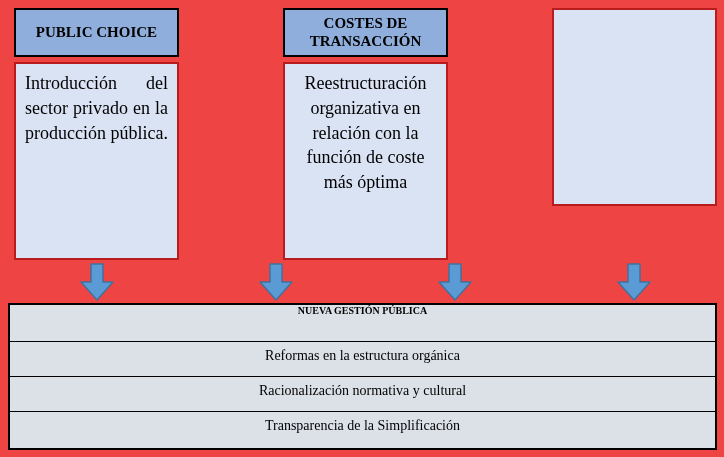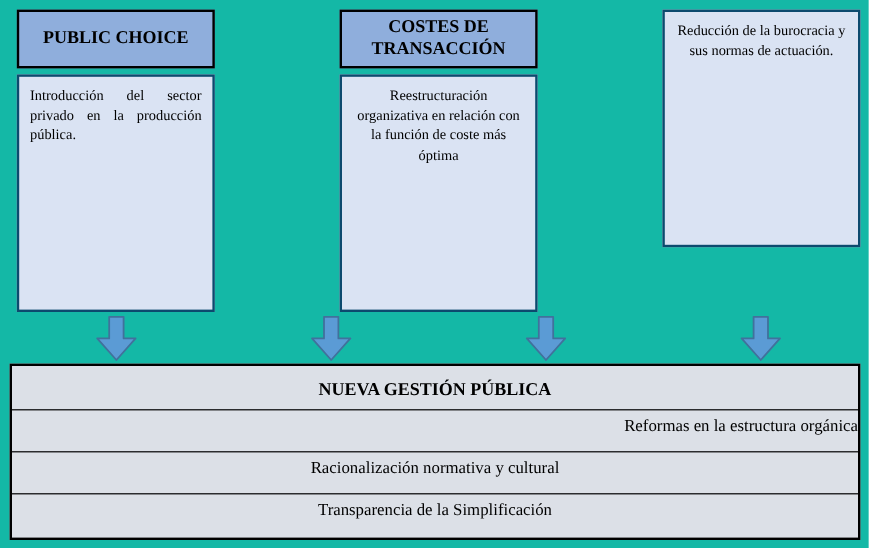--- a/index.html
+++ b/index.html
@@ -1,19 +1,19 @@
 <!DOCTYPE html>
 <html style="--header-fill: #8FAEDC; --body-fill: #DAE3F3; --table-fill: #DCE0E7; --arrow-fill: #5B9BD5; --arrow-stroke: #41719C; --border: #000000;"><head>
 <meta charset="utf-8">
 <style>
   html,body{margin:0;padding:0;background:#ffffff;}
   .stage{
     position:relative;
     width:724px;height:457px;
-    background:#14b8a6;
+    background:#ef4444;
     font-family:"Liberation Serif","DejaVu Serif",serif;
     color:#000;
     overflow:hidden;
     box-sizing:border-box;
   }
   .cols{
     display:flex;
     justify-content:space-between;
     padding:8px 7px 0 14px;
   }
@@ -27,24 +27,24 @@
     text-align:center;
     font-weight:bold;
     font-size:15px;
     line-height:1.15;
     padding:0 13px;
     margin-bottom:5px;
   }
   .cbody{
     box-sizing:border-box;
     height:198px;
-    border:2px solid #0c4a6e;
+    border:2px solid #b91c1c;
     background:var(--body-fill,#DAE3F3);
     padding:7px 9px;
-    font-size:12px;
+    font-size:18px;
     line-height:1.38;
     overflow:hidden;
   }
   .cbody p{margin:0 0 15px 0;white-space:pre-wrap;}
   .cbody p:last-child{margin-bottom:0;text-align:center;}
   .column.first .cbody p{white-space:normal;}
   .column.first .cbody p:first-child{text-align:justify;}
   .arrows{
     display:flex;
     justify-content:space-between;
@@ -66,22 +66,22 @@
     background:var(--table-fill,#DCE0E7);
   }
   .trow{
     box-sizing:border-box;
     border-bottom:1px solid #000;
     text-align:center;
     font-size:14px;
     padding-top:6px;
   }
   .trow:last-child{border-bottom:none;}
-  .trow.title{height:37px;font-weight:bold;font-size:15px;padding-top:12px;}
-  .trow.r1{height:35px;text-align:right;}
+  .trow.title{height:37px;font-weight:bold;font-size:10px;padding-top:0;}
+  .trow.r1{height:35px;}
   .trow.r2{height:35px;}
   .trow.r3{height:36px;}
 </style>
 </head>
 <body>
 
 <div class="stage">
 
   <div class="cols">
 
@@ -94,21 +94,20 @@
 
     <div class="column">
       <div class="hdr">COSTES DE TRANSACCIÓN</div>
       <div class="cbody">
         <p>Reestructuración organizativa en relación con la función de coste más óptima</p>
       </div>
     </div>
 
     <div class="column">
       <div class="cbody">
-        <p>Reducción de la burocracia y sus normas de actuación.</p>
       </div>
     </div>
 
 
   </div>
 
   <div class="arrows">
     <div class="arrow-slot">
       <svg width="36" height="38" viewBox="0 0 36 38" aria-hidden="true">
           <polygon points="12,1 24,1 24,19 34,19 18,37 2,19 12,19"></polygon>

